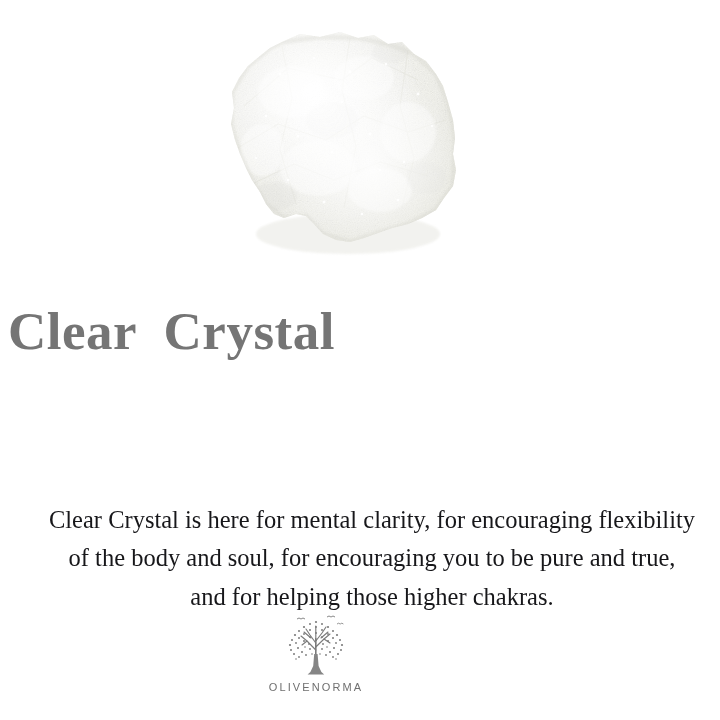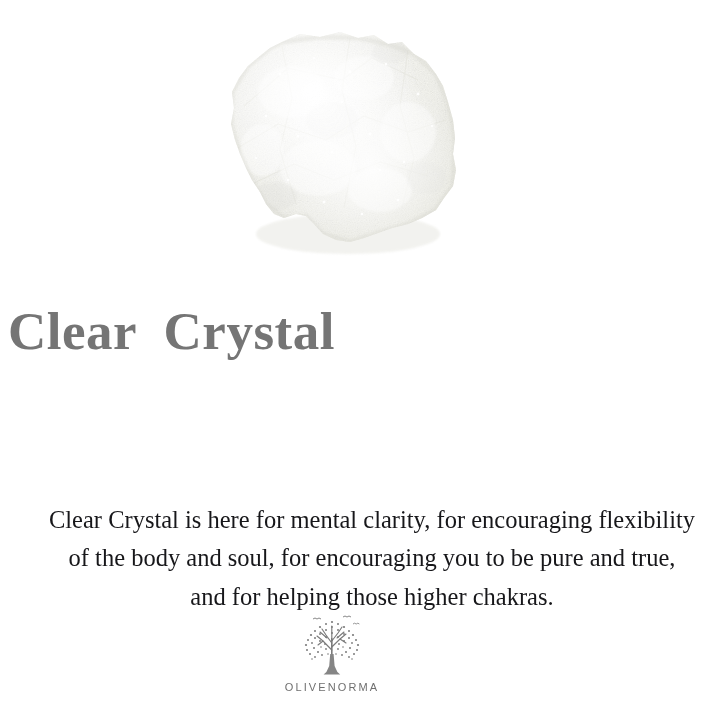--- a/index.html
+++ b/index.html
@@ -91,21 +91,21 @@
     font-family: "Liberation Serif", "DejaVu Serif", serif;
     font-size: 24.5px;
     line-height: 38.5px;
     color: #17171a;
     margin-left: 12px;
   }
 
   
   .logo {
     position: absolute;
-    left: 16px;
+    left: 0;
     top: 614px;
     width: 632px;
     text-align: center;
   }
   .logo-mark {
     display: block;
     margin: 0 auto;
     width: 78px;
     height: 66px;
   }

